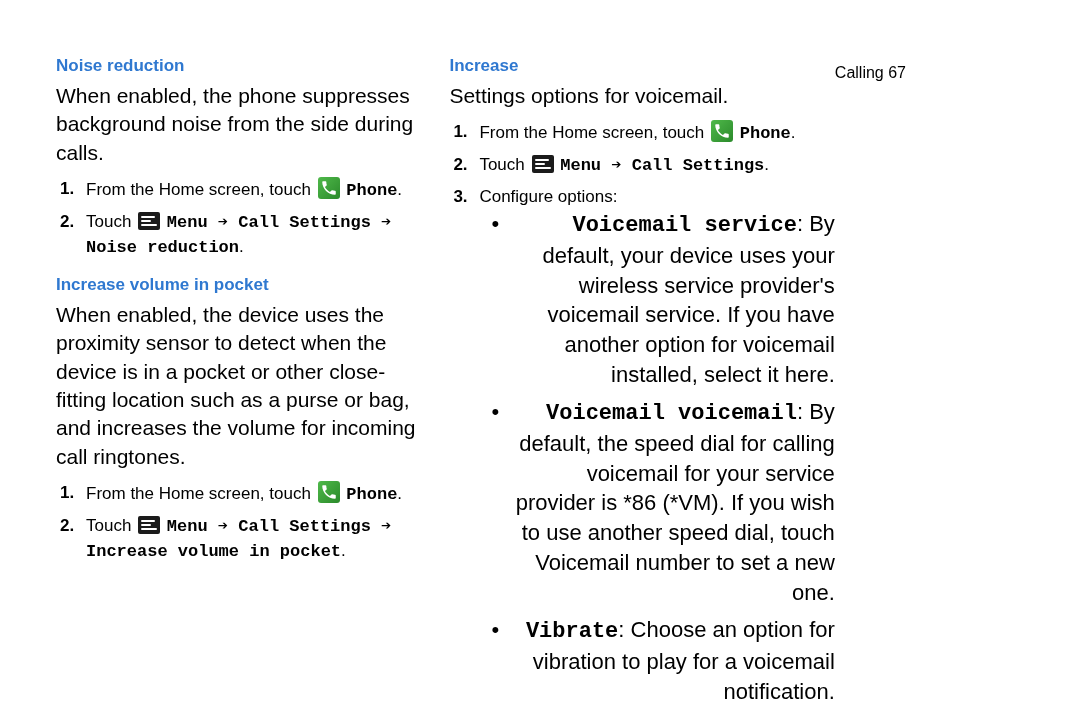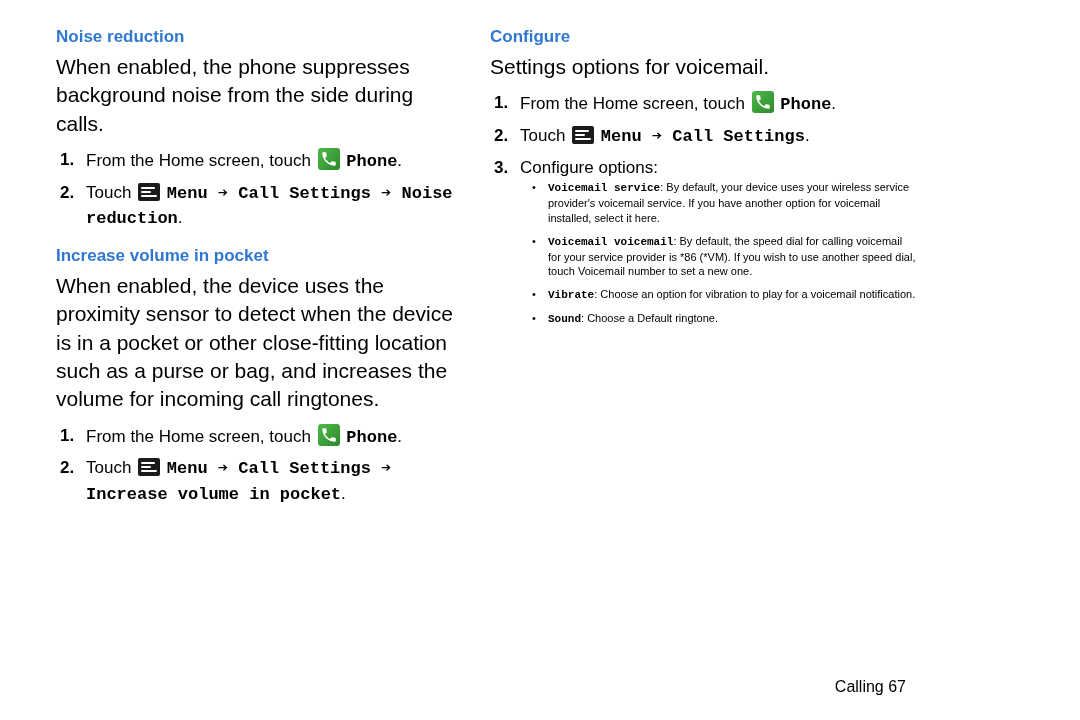--- a/index.html
+++ b/index.html
@@ -8,23 +8,23 @@
     width: 1080px;
     height: 720px;
     background: #fff;
     font-family: Arial, Helvetica, sans-serif;
     color: #000;
   }
   .page {
     box-sizing: border-box;
     width: 956px;
     height: 720px;
-    padding: 27px 40px 24px 56px;
+    padding: 56px 40px 24px 56px;
     display: flex;
-    flex-direction: column;
+    flex-direction: row;
   }
   .columns {
     flex: 1;
     display: flex;
     flex-direction: row;
   }
   .col {
     width: 50%;
     box-sizing: border-box;
   }
@@ -91,26 +91,27 @@
   }
   .icon-menu::before { top: 4px; width: 14px; }
   .icon-menu span   { top: 8px; width: 10px; display:block; }
   .icon-menu::after  { top: 12px; width: 16px; }
   ul.bullets {
     list-style: none;
     padding: 0 0 0 12px;
     margin: 0;
   }
   ul.bullets > li {
-    font-size: 11px;
+    font-size: 22px;
     line-height: 1.35;
     margin: 0 0 8px 0;
     position: relative;
     padding-left: 16px;
     font-stretch: condensed;
+    text-align: right;
   }
   ul.bullets > li::before {
     content: "•";
     position: absolute;
     left: 0;
     top: 0;
   }
   .footer {
     text-align: right;
     font-size: 16px;
@@ -166,21 +167,21 @@
           <span>Touch </span>
           <span class="icon-menu"><span></span></span>
           <span class="b">Menu ➔ Call Settings ➔ Increase volume in pocket</span><span>.</span>
         </li>
       </ol>
 
     </div>
 
     <div class="col right">
 
-      <p class="heading-blue">Configure</p>
+      <p class="heading-blue">Increase</p>
       <p class="body-text">Settings options for voicemail.</p>
 
       <ol class="steps">
         <li>
           <span class="num">1.</span>
           <span>From the Home screen, touch </span>
           <span class="icon-phone">
             <svg width="18" height="18" viewBox="0 0 24 24">
                 <path fill="#fff" d="M6.6 10.8c1.4 2.8 3.8 5.2 6.6 6.6l2.2-2.2c.3-.3.7-.4 1-.2 1.1.4 2.3.6 3.6.6.6 0 1 .4 1 1V20c0 .6-.4 1-1 1C10.9 21 3 13.1 3 4c0-.6.4-1 1-1h3.4c.6 0 1 .4 1 1 0 1.3.2 2.5.6 3.6.1.3 0 .8-.2 1l-2.2 2.2z"></path>
               </svg>

